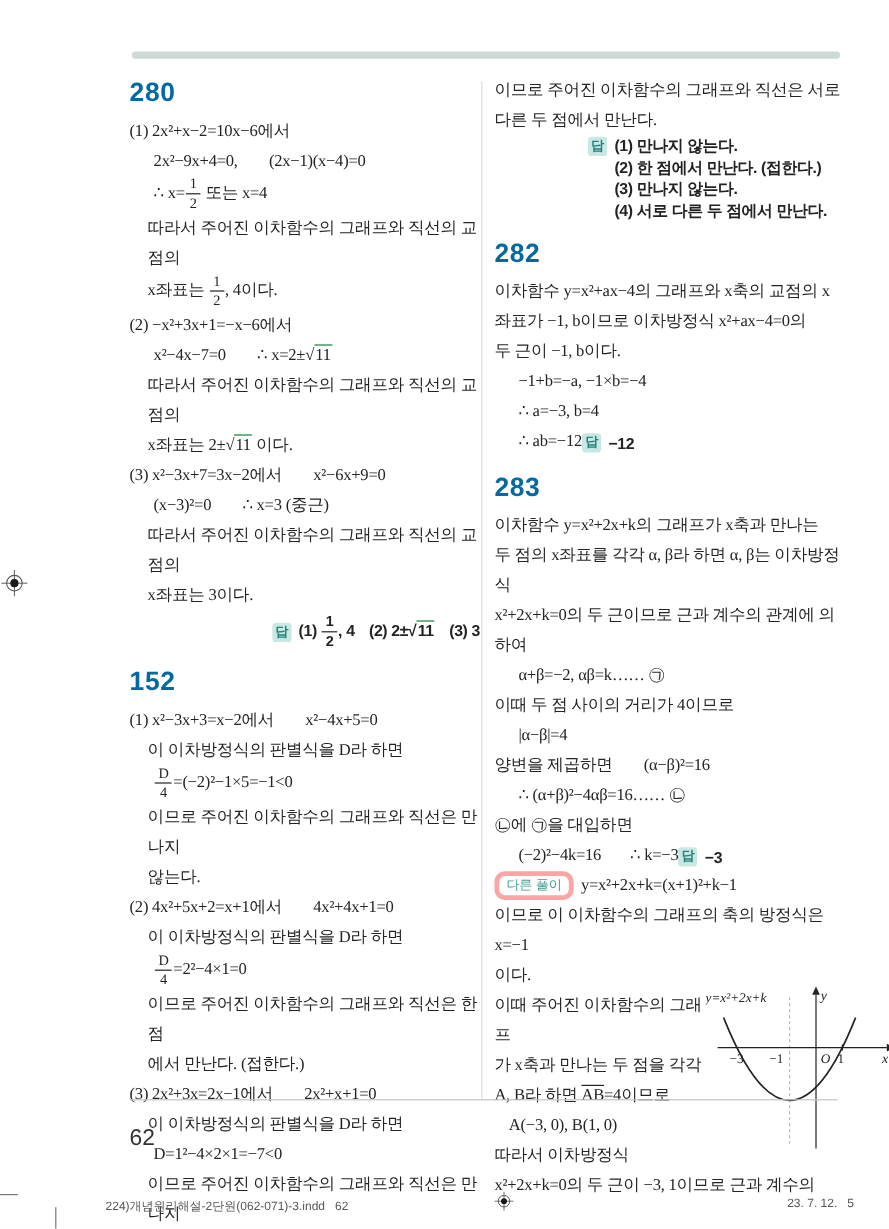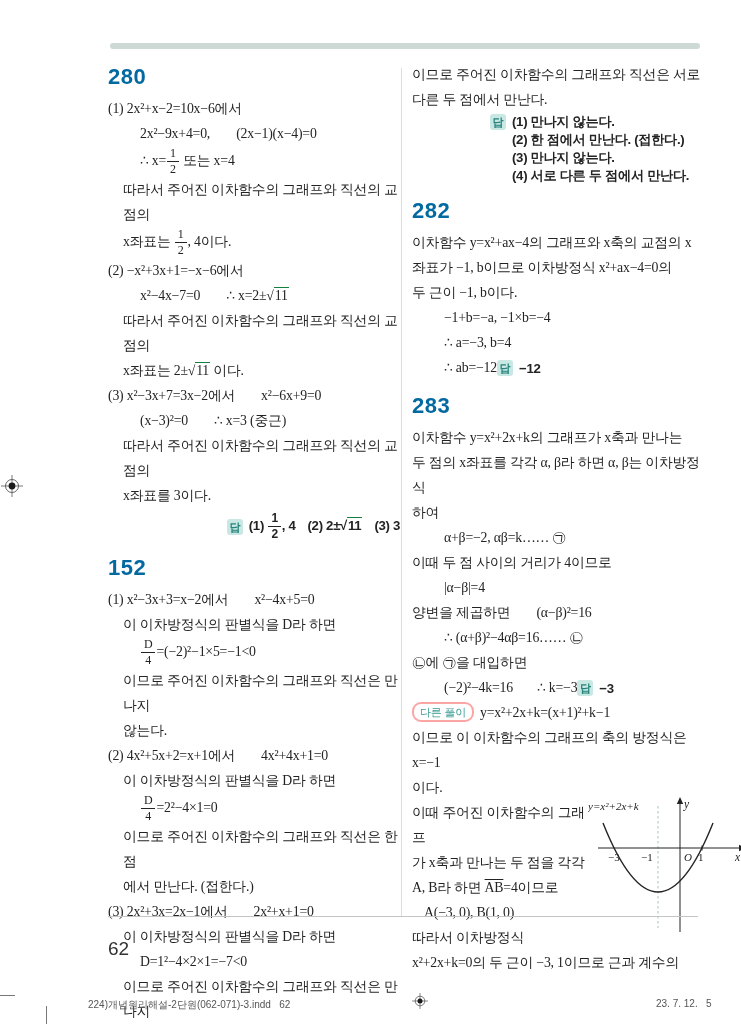--- a/index.html
+++ b/index.html
@@ -12,21 +12,21 @@
           border-radius:3px;}
 
   
   .col{position:absolute;top:62px;width:292px;}
   #colL{left:108px;}
   #colR{left:412px;}
   .divider{position:absolute;left:401px;top:68px;width:1px;height:848px;background:#dcdcdc;}
 
   .line{font-size:13.8px;line-height:25px;letter-spacing:-0.2px;white-space:pre-wrap;}
   .i1{margin-left:15px;}
-  .i2{margin-left:32px;}
+  .i2{margin-left:20px;}
   .split{display:flex;justify-content:flex-start;align-items:baseline;}
   .refmark{padding-right:4px;}
 
   .h{font:700 22px "Liberation Sans","DejaVu Sans",sans-serif;color:#0369a1;
      margin:13px 0 6px 0;letter-spacing:0.5px;}
   .col > .h:first-child{margin-top:2px;}
 
   .gap{display:inline-block;width:26px;}
   .g1{display:inline-block;width:12px;}
 
@@ -40,21 +40,21 @@
   .ab{display:inline-block;min-width:16px;height:16px;background:#c9e7e3;color:#25837c;
       font:700 11px/16px "Liberation Sans","DejaVu Sans",sans-serif;text-align:center;
       border-radius:3px;margin-right:6px;flex:none;}
   .ansbody{font:700 13.2px "Liberation Sans","DejaVu Sans",sans-serif;letter-spacing:-0.3px;}
   .ansline{display:flex;justify-content:flex-end;align-items:center;margin:3px 0 1px 0;}
   .ansinline{display:flex;align-items:center;}
   .ansm{margin:1px 0 1px 78px;}
   .ansrow{display:flex;align-items:center;}
   .abspace{display:inline-block;width:22px;flex:none;}
 
-  .altb{display:inline-block;border:2px solid #fca5a5;color:#3a9a93;border-radius:9px;
+  .altb{display:inline-block;border:4px solid #fca5a5;color:#3a9a93;border-radius:9px;
         font:11px/16px "Liberation Sans","DejaVu Sans",sans-serif;padding:0 6px;
         margin-right:6px;vertical-align:1px;}
 
   
   .sg{display:flex;align-items:flex-start;}
   .sgt{width:176px;flex:none;}
   .sgf{flex:1;margin-top:-4px;}
 
   
   .rule{position:absolute;left:108px;top:916px;width:590px;height:1px;background:#c4c4c4;}
@@ -83,21 +83,21 @@
       <div class="line i2"><span>∴ x=<span class="fr"><span class="fn">1</span><span class="fd">2</span></span> 또는 x=4</span></div>
       <div class="line i1"><span>따라서 주어진 이차함수의 그래프와 직선의 교점의</span></div>
       <div class="line i1"><span>x좌표는 <span class="fr"><span class="fn">1</span><span class="fd">2</span></span>, 4이다.</span></div>
       <div class="line i0"><span>(2) −x²+3x+1=−x−6에서</span></div>
       <div class="line i2"><span>x²−4x−7=0<span class="gap"></span>∴ x=2±<span class="sq">√<span class="sqb">11</span></span></span></div>
       <div class="line i1"><span>따라서 주어진 이차함수의 그래프와 직선의 교점의</span></div>
       <div class="line i1"><span>x좌표는 2±<span class="sq">√<span class="sqb">11</span></span> 이다.</span></div>
       <div class="line i0"><span>(3) x²−3x+7=3x−2에서<span class="gap"></span>x²−6x+9=0</span></div>
       <div class="line i2"><span>(x−3)²=0<span class="gap"></span>∴ x=3 (중근)</span></div>
       <div class="line i1"><span>따라서 주어진 이차함수의 그래프와 직선의 교점의</span></div>
-      <div class="line i1"><span>x좌표를 3이다.</span></div>
+      <div class="line i1"><span>x좌표는 3이다.</span></div>
       <div class="line ansline"><span class="ab">답</span><span class="ansbody">(1) <span class="fr"><span class="fn">1</span><span class="fd">2</span></span>, 4<span class="g1"></span>(2) 2±<span class="sq">√<span class="sqb">11</span></span><span class="g1"></span>(3) 3</span></div>
       <div class="h">152</div>
       <div class="line i0"><span>(1) x²−3x+3=x−2에서<span class="gap"></span>x²−4x+5=0</span></div>
       <div class="line i1"><span>이 이차방정식의 판별식을 D라 하면</span></div>
       <div class="line i2"><span><span class="fr"><span class="fn">D</span><span class="fd">4</span></span>=(−2)²−1×5=−1&lt;0</span></div>
       <div class="line i1"><span>이므로 주어진 이차함수의 그래프와 직선은 만나지</span></div>
       <div class="line i1"><span>않는다.</span></div>
       <div class="line i0"><span>(2) 4x²+5x+2=x+1에서<span class="gap"></span>4x²+4x+1=0</span></div>
       <div class="line i1"><span>이 이차방정식의 판별식을 D라 하면</span></div>
       <div class="line i2"><span><span class="fr"><span class="fn">D</span><span class="fd">4</span></span>=2²−4×1=0</span></div>
@@ -120,20 +120,21 @@
       <div class="h">282</div>
       <div class="line i0"><span>이차함수 y=x²+ax−4의 그래프와 x축의 교점의 x</span></div>
       <div class="line i0"><span>좌표가 −1, b이므로 이차방정식 x²+ax−4=0의</span></div>
       <div class="line i0"><span>두 근이 −1, b이다.</span></div>
       <div class="line i2"><span>−1+b=−a, −1×b=−4</span></div>
       <div class="line i2"><span>∴ a=−3, b=4</span></div>
       <div class="line i2 split"><span>∴ ab=−12</span><span class="ansinline"><span class="ab">답</span><span class="ansbody">−12</span></span></div>
       <div class="h">283</div>
       <div class="line i0"><span>이차함수 y=x²+2x+k의 그래프가 x축과 만나는</span></div>
       <div class="line i0"><span>두 점의 x좌표를 각각 α, β라 하면 α, β는 이차방정식</span></div>
+      <div class="line i0"><span>x²+2x+k=0의 두 근이므로 근과 계수의 관계에 의</span></div>
       <div class="line i0"><span>하여</span></div>
       <div class="line i2 split"><span>α+β=−2, αβ=k</span><span class="refmark">…… ㉠</span></div>
       <div class="line i0"><span>이때 두 점 사이의 거리가 4이므로</span></div>
       <div class="line i2"><span>|α−β|=4</span></div>
       <div class="line i0"><span>양변을 제곱하면<span class="gap"></span>(α−β)²=16</span></div>
       <div class="line i2 split"><span>∴ (α+β)²−4αβ=16</span><span class="refmark">…… ㉡</span></div>
       <div class="line i0"><span>㉡에 ㉠을 대입하면</span></div>
       <div class="line i2 split"><span>(−2)²−4k=16<span class="g1"></span><span class="g1"></span>∴ k=−3</span><span class="ansinline"><span class="ab">답</span><span class="ansbody">−3</span></span></div>
       <div class="line i0"><span class="altb">다른 풀이</span><span>y=x²+2x+k=(x+1)²+k−1</span></div>
       <div class="line i0"><span>이므로 이 이차함수의 그래프의 축의 방정식은 x=−1</span></div>

